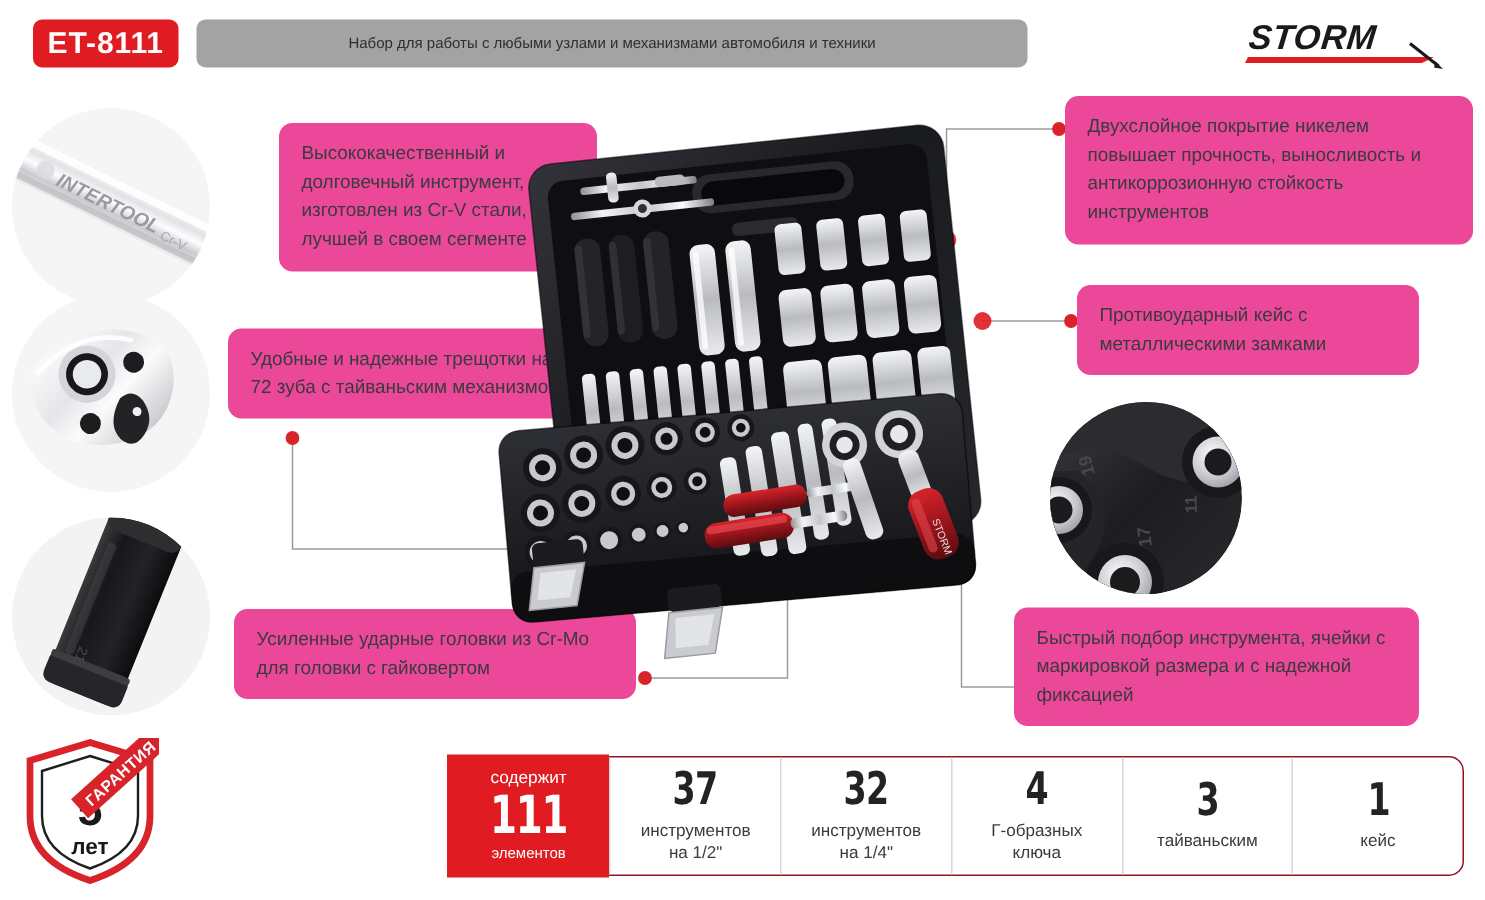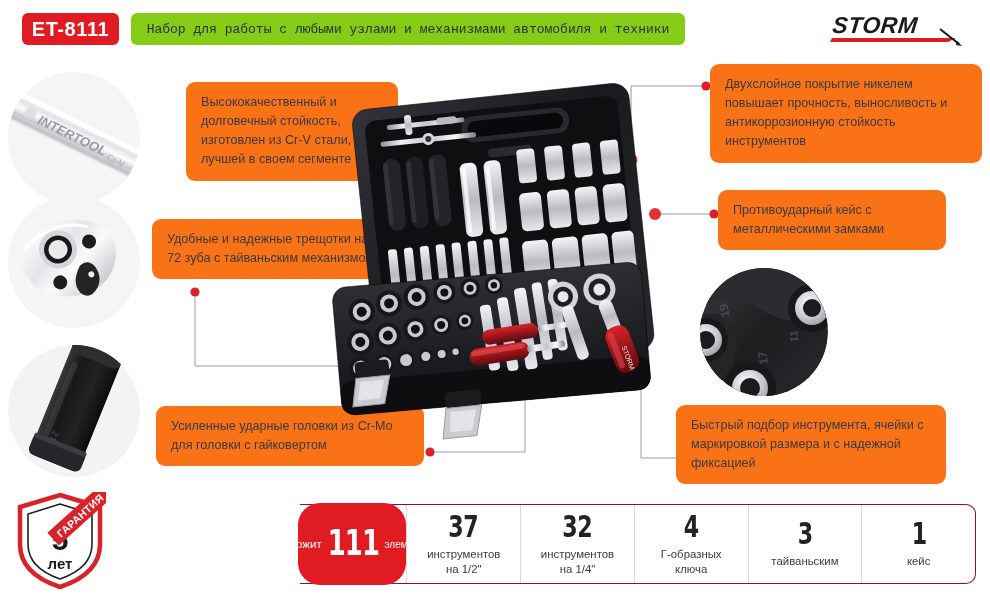--- a/index.html
+++ b/index.html
@@ -15,32 +15,32 @@
   
   .header{position:absolute;left:0;top:0;width:990px;height:58px;}
   .sku-badge{
     position:absolute;left:22px;top:13px;width:97px;height:32px;
     background:#e11b22;border-radius:6px;
     display:flex;align-items:center;justify-content:center;
     color:#fff;font-size:20px;font-weight:bold;letter-spacing:0.6px;
   }
   .title-pill{
     position:absolute;left:131px;top:13px;width:554px;height:32px;
-    background:#84cc16;border-radius:6px;
+    background:#a3a3a3;border-radius:6px;
     display:flex;align-items:center;justify-content:center;
-    font-size:13px;color:#2e2e33;font-family:Liberation Mono, monospace;
+    font-size:10px;color:#2e2e33;
   }
   .brand{
     position:absolute;right:22px;top:12px;width:140px;height:34px;
   }
   .brand svg{display:block;}
 
   
   .callout{
-    position:absolute;background:#f97316;border-radius:9px;
+    position:absolute;background:#ec4899;border-radius:9px;
     font-size:12.6px;line-height:1.52;color:#3a3a40;
     padding:11px 15px;box-sizing:border-box;
   }
   #c-quality{left:186px;top:82px;width:212px;}
   #c-ratchet{left:152px;top:219px;width:248px;}
   #c-impact {left:156px;top:406px;width:268px;}
   #c-nickel {left:710px;top:64px;width:272px;}
   #c-case   {left:718px;top:190px;width:228px;}
   #c-cells  {left:676px;top:405px;width:270px;}
 
@@ -63,22 +63,22 @@
   
   .specbar{
     position:absolute;left:300px;top:504px;width:676px;height:80px;
     border-top:1.6px solid #8e1320;border-bottom:1.6px solid #8e1320;
     border-right:1.6px solid #8e1320;
     border-radius:0 10px 10px 0;
     display:flex;align-items:stretch;background:#fff;box-sizing:border-box;
   }
   .spec-lead{
     width:108px;margin:-1.6px 0 -1.6px -1.6px;
-    background:#e11b22;border-radius:22px;
-    display:flex;flex-direction:row;align-items:center;justify-content:center;
+    background:#e11b22;border-radius:0;
+    display:flex;flex-direction:column;align-items:center;justify-content:center;
     color:#fff;flex:none;
   }
   .spec-lead .lead-top{font-size:11.5px;line-height:1.1;}
   .spec-lead .lead-num{
     font-size:35px;font-weight:bold;line-height:1.0;letter-spacing:-1px;
     margin:1px 0 2px;font-family:"DejaVu Sans Condensed","Liberation Sans",sans-serif;
     transform:scaleX(0.82);
   }
   .spec-lead .lead-bot{font-size:10px;line-height:1.1;}
   .spec-cell{
@@ -141,21 +141,21 @@
     <g>
       <circle cx="402" cy="124" r="4.6" fill="#d8232a"></circle>
       <circle cx="195" cy="292" r="4.6" fill="#d8232a"></circle>
       <circle cx="430" cy="452" r="4.6" fill="#d8232a"></circle>
       <circle cx="706" cy="86" r="4.6" fill="#d8232a"></circle>
       <circle cx="714" cy="214" r="4.6" fill="#d8232a"></circle>
       <circle cx="708" cy="458" r="4.6" fill="#d8232a"></circle>
     </g>
   </svg>
 
-  <div class="callout" id="c-quality">Высококачественный и долговечный стойкость, изготовлен из Cr-V стали, лучшей в своем сегменте</div>
+  <div class="callout" id="c-quality">Высококачественный и долговечный инструмент, изготовлен из Cr-V стали, лучшей в своем сегменте</div>
   <div class="callout" id="c-ratchet">Удобные и надежные трещотки на 72 зуба с тайваньским механизмом</div>
   <div class="callout" id="c-impact">Усиленные ударные головки из Cr-Mo для головки с гайковертом</div>
   <div class="callout" id="c-nickel">Двухслойное покрытие никелем повышает прочность, выносливость и антикоррозионную стойкость инструментов</div>
   <div class="callout" id="c-case">Противоударный кейс с металлическими замками</div>
   <div class="callout" id="c-cells">Быстрый подбор инструмента, ячейки с маркировкой размера и с надежной фиксацией</div>
 
   <div class="photo" id="p-bar">
     <svg width="132" height="132" viewBox="0 0 132 132">
       <defs>
         <linearGradient id="chrome1" x1="0" y1="0" x2="0" y2="1">

